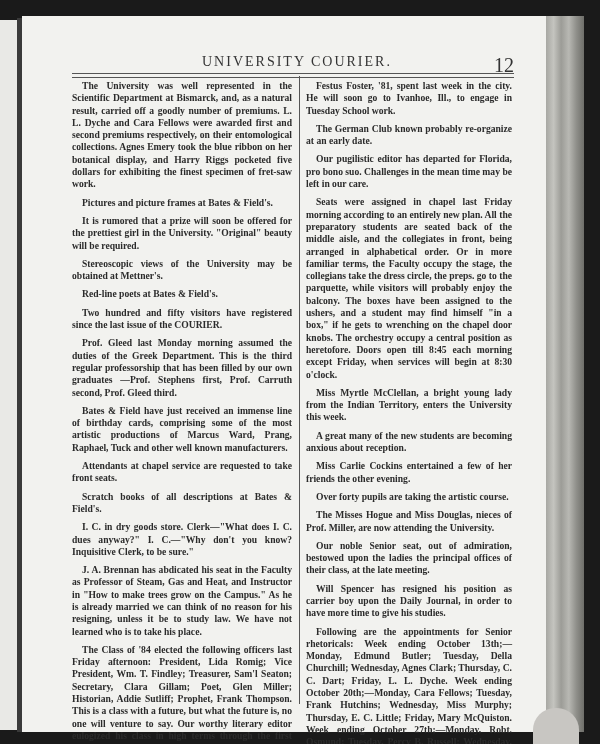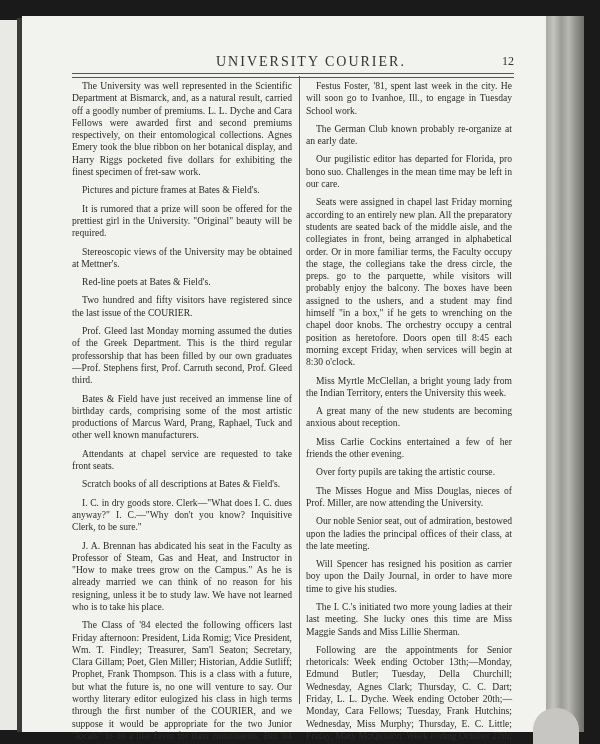--- a/index.html
+++ b/index.html
@@ -4,28 +4,28 @@
 <style>
   html, body { margin:0; padding:0; }
   body { width:600px; height:744px; background:#1a1a1a; position:relative; overflow:hidden; font-family:"DejaVu Serif", serif; }
   .left-page { position:absolute; left:0; top:20px; width:18px; height:710px; background:#e9e9e6; }
   .spine { position:absolute; left:17px; top:18px; width:5px; height:714px; background:#3a3a3a; }
   .page { position:absolute; left:22px; top:16px; width:524px; height:716px; background:#f2f2ef; }
   .page-edges { position:absolute; left:546px; top:16px; width:38px; height:716px;
     background:linear-gradient(90deg,#a8a8a3 0%,#c4c4bf 20%,#9c9c97 40%,#b8b8b3 60%,#8f8f8a 80%,#6f6f6a 100%); }
   .thumb { position:absolute; left:533px; top:708px; width:46px; height:40px; border-radius:22px 22px 0 0; background:#c8c6c2; }
   .header { position:absolute; left:62px; top:54px; width:452px; font-family:"Liberation Serif", serif; color:#333; }
-  .header .title { position:absolute; left:154px; top:0; font-size:14px; letter-spacing:2px; }
-  .header .pagenum { position:absolute; right:0; top:0; font-size:12px;margin-left:34px; }
+  .header .title { position:absolute; left:140px; top:0; font-size:14px; letter-spacing:2px; }
+  .header .pagenum { position:absolute; right:0; top:0; font-size:20px;margin-left:34px; }
   .rule { position:absolute; left:72px; top:73px; width:442px; height:3px; border-top:1px solid #555; border-bottom:1px solid #555; }
   .divider { position:absolute; left:299px; top:76px; width:1px; height:628px; background:#555; }
   .col { position:absolute; top:80px; font-family:"Liberation Serif", serif; font-size:9.6px; line-height:12.3px; color:#2b2b2b; text-align:justify; }
   .col.left { left:72px; width:220px; }
   .col.right { left:306px; width:206px; }
-  .col p { margin:0 0 6px 0; text-indent:10px; hyphens:auto; }
+  .col p { margin:0 0 6px 0; text-indent:10px; hyphens:auto;font-weight:bold; }
 </style>
 </head>
 <body>
 
 <div class="left-page"></div>
 <div class="spine"></div>
 <div class="page"></div>
 <div class="page-edges"></div>
 <div class="thumb"></div>
 
@@ -58,16 +58,15 @@
   <p>The German Club known probably re-organize at an early date.</p>
   <p>Our pugilistic editor has departed for Florida, pro bono suo. Challenges in the mean time may be left in our care.</p>
   <p>Seats were assigned in chapel last Friday morning according to an entirely new plan. All the preparatory students are seated back of the middle aisle, and the collegiates in front, being arranged in alphabetical order. Or in more familiar terms, the Faculty occupy the stage, the collegians take the dress circle, the preps. go to the parquette, while visitors will probably enjoy the balcony. The boxes have been assigned to the ushers, and a student may find himself "in a box," if he gets to wrenching on the chapel door knobs. The orchestry occupy a central position as heretofore. Doors open till 8:45 each morning except Friday, when services will begin at 8:30 o'clock.</p>
   <p>Miss Myrtle McClellan, a bright young lady from the Indian Territory, enters the University this week.</p>
   <p>A great many of the new students are becoming anxious about reception.</p>
   <p>Miss Carlie Cockins entertained a few of her friends the other evening.</p>
   <p>Over forty pupils are taking the artistic course.</p>
   <p>The Misses Hogue and Miss Douglas, nieces of Prof. Miller, are now attending the University.</p>
   <p>Our noble Senior seat, out of admiration, bestowed upon the ladies the principal offices of their class, at the late meeting.</p>
   <p>Will Spencer has resigned his position as carrier boy upon the Daily Journal, in order to have more time to give his studies.</p>
-  <p>The I. C.'s initiated two more young ladies at their last meeting. She lucky ones this time are Miss Maggie Sands and Miss Lillie Sherman.</p>
   <p>Following are the appointments for Senior rhetoricals: Week ending October 13th;—Monday, Edmund Butler; Tuesday, Della Churchill; Wednesday, Agnes Clark; Thursday, C. C. Dart; Friday, L. L. Dyche. Week ending October 20th;—Monday, Cara Fellows; Tuesday, Frank Hutchins; Wednesday, Miss Murphy; Thursday, E. C. Little; Friday, Mary McQuiston. Week ending October 27th;—Monday, Robt. Osmund; Tuesday, Percy B. Russell; Wednesday, Wilson Sterling; Thursday, W. C. Spangler; Friday, J. F. Tucker.</p>
 
 </div>
 
 </body></html>

